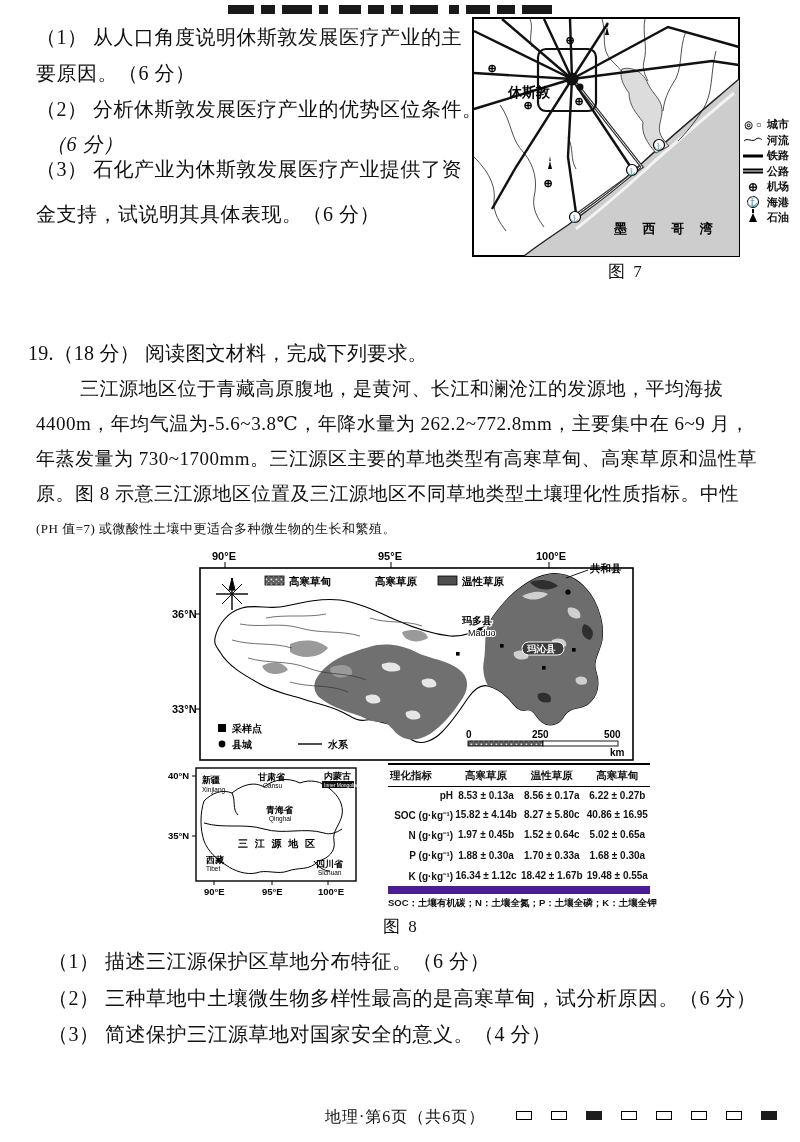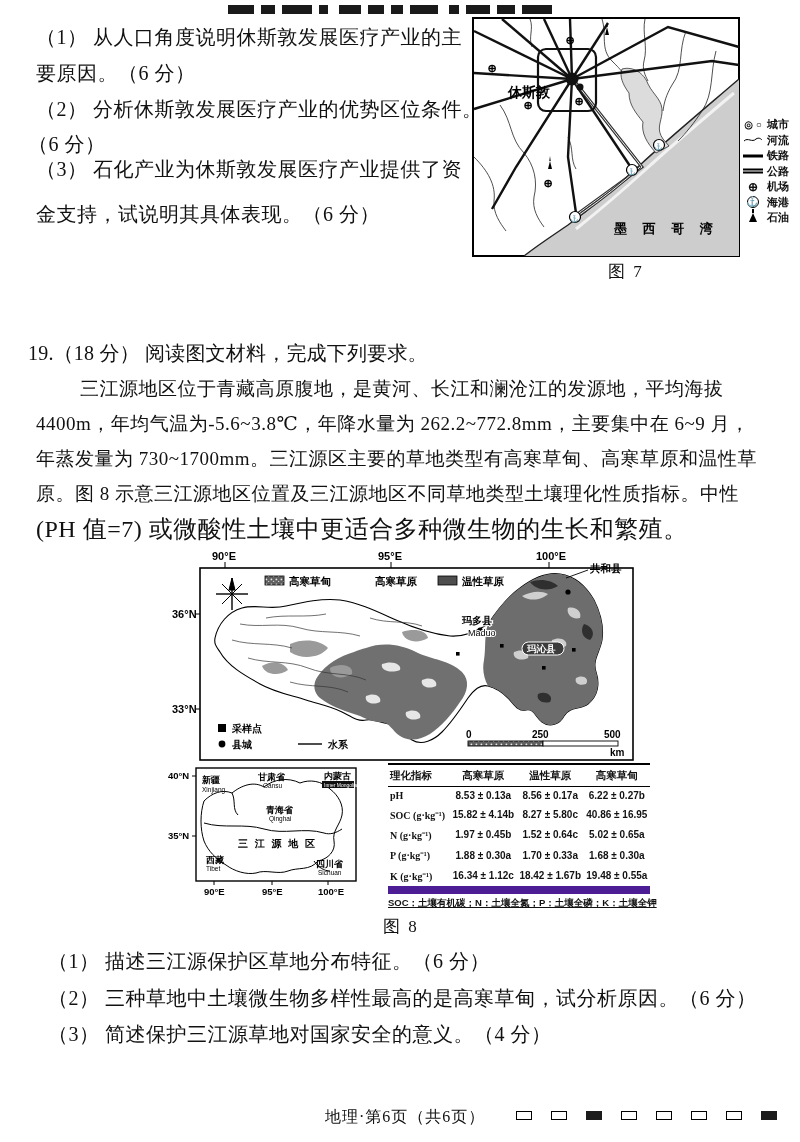--- a/index.html
+++ b/index.html
@@ -31,23 +31,23 @@
   .fig-caption { position:absolute; font-size:17px; letter-spacing:2px; }
 
   
   .fig8-mainmap { position:absolute; left:170px; top:543px; }
   .fig8-inset  { position:absolute; left:166px; top:758px; }
   
   .soil-table { position:absolute; left:388px; top:758px; width:262px; font-family:"Liberation Sans",sans-serif; }
   .soil-table table { width:100%; border-collapse:collapse; border-top:2px solid #000; border-bottom:8px solid #4c1d95; }
   .soil-table th { font-size:10.5px; font-weight:bold; padding:4px 0 3px; border-bottom:1.2px solid #000; text-align:center; white-space:nowrap; }
   .soil-table td { font-size:10px; font-weight:bold; padding:3.2px 0; text-align:center; white-space:nowrap; }
-  .soil-table td:first-child { text-align:left; padding-left:2px;font-family:Liberation Serif, serif; }
+  .soil-table td:first-child { text-align:right; padding-left:2px; }
   .soil-table th:first-child { text-align:left; padding-left:2px; }
-  .soil-note { font-size:9.5px; font-weight:bold; margin-top:3px; text-align:center; white-space:nowrap;text-decoration:underline; }
+  .soil-note { font-size:9.5px; font-weight:bold; margin-top:3px; text-align:center; white-space:nowrap; }
 
   .footer { position:absolute; top:1100px; left:0; width:644px; height:26px; font-size:16px; }
   .footer-label { position:absolute; left:325px; top:2px; letter-spacing:1px; }
   .print-marks { position:absolute; left:516px; top:6px; display:flex; gap:19px; }
   .pm { width:16px; height:9px; border:1.6px solid #000; background:#fff; display:inline-block; }
   .pm-f { background:#1c1c1c; border-color:#1c1c1c; }
 
   svg text { font-family:"Liberation Sans",sans-serif; }
 </style>
 </head>
@@ -58,21 +58,21 @@
   <div class="clip-header">
     <i style="width:26px"></i><i style="width:14px"></i><i style="width:30px"></i><i style="width:9px"></i>
     <i style="width:22px"></i><i style="width:16px"></i><i style="width:12px"></i><i style="width:28px"></i>
     <i style="width:10px"></i><i style="width:24px"></i><i style="width:18px"></i><i style="width:30px"></i>
   </div>
 
   <div>
     <div class="qline" style="left:36px; top:14px;">（1） 从人口角度说明休斯敦发展医疗产业的主</div>
     <div class="qline" style="left:36px; top:50px;">要原因。（6 分）</div>
     <div class="qline" style="left:36px; top:86px;">（2） 分析休斯敦发展医疗产业的优势区位条件。</div>
-    <div class="qline" style="left:28px; top:121px;">（6 分）</div>
+    <div class="qline" style="left:46px; top:121px;font-style:italic;">（6 分）</div>
     <div class="qline" style="left:36px; top:146px;">（3） 石化产业为休斯敦发展医疗产业提供了资</div>
     <div class="qline" style="left:36px; top:191px;">金支持，试说明其具体表现。（6 分）</div>
   </div>
 
   <div class="fig7-wrap">
     <svg class="fig7-map" width="268" height="240" viewBox="0 0 268 240">
       <rect x="1" y="1" width="266" height="238" fill="#fff" stroke="#000" stroke-width="2"></rect>
 
       <path d="M267,62 L267,239 L52,239 C66,228 80,219 96,208 C118,192 142,172 168,148 C196,122 232,92 267,62 Z" fill="#cdcdcd" stroke="none"></path>
       <path d="M267,62 C232,92 196,122 168,148 C142,172 118,192 96,208 C80,219 66,228 52,239" fill="none" stroke="#222" stroke-width="1.4"></path>
@@ -199,21 +199,21 @@
     </div>
     <div class="fig-caption" style="left:138px; top:247px; position:absolute;">图 7</div>
   </div>
 
   <div>
     <div class="qline" style="left:28px; top:330px; letter-spacing:0.2px;">19.（18 分） 阅读图文材料，完成下列要求。</div>
     <div class="qline" style="left:80px;  top:366px; font-size:19px;">三江源地区位于青藏高原腹地，是黄河、长江和澜沧江的发源地，平均海拔</div>
     <div class="qline" style="left:36px;  top:401px; font-size:19px;">4400m，年均气温为-5.6~3.8℃，年降水量为 262.2~772.8mm，主要集中在 6~9 月，</div>
     <div class="qline" style="left:36px;  top:436px; font-size:19px;">年蒸发量为 730~1700mm。三江源区主要的草地类型有高寒草甸、高寒草原和温性草</div>
     <div class="qline" style="left:36px;  top:471px; font-size:19px;">原。图 8 示意三江源地区位置及三江源地区不同草地类型土壤理化性质指标。中性</div>
-    <div class="qline" style="left:36px;  top:506px; font-size:24px;">(PH 值=7) 或微酸性土壤中更适合多种微生物的生长和繁殖。</div>
+    <div class="qline" style="left:36px;  top:506px; font-size:13px;">(PH 值=7) 或微酸性土壤中更适合多种微生物的生长和繁殖。</div>
   </div>
 
   <svg class="fig8-mainmap" width="478" height="218" viewBox="0 0 478 218">
     <defs>
       <pattern id="speck" width="5" height="5" patternUnits="userSpaceOnUse">
         <rect width="5" height="5" fill="#5f5f5f"></rect>
           <circle cx="1.4" cy="1.4" r="0.9" fill="#e8e8e8"></circle>
           <circle cx="3.6" cy="3.4" r="0.7" fill="#cfcfcf"></circle>
       </pattern>
     </defs>

